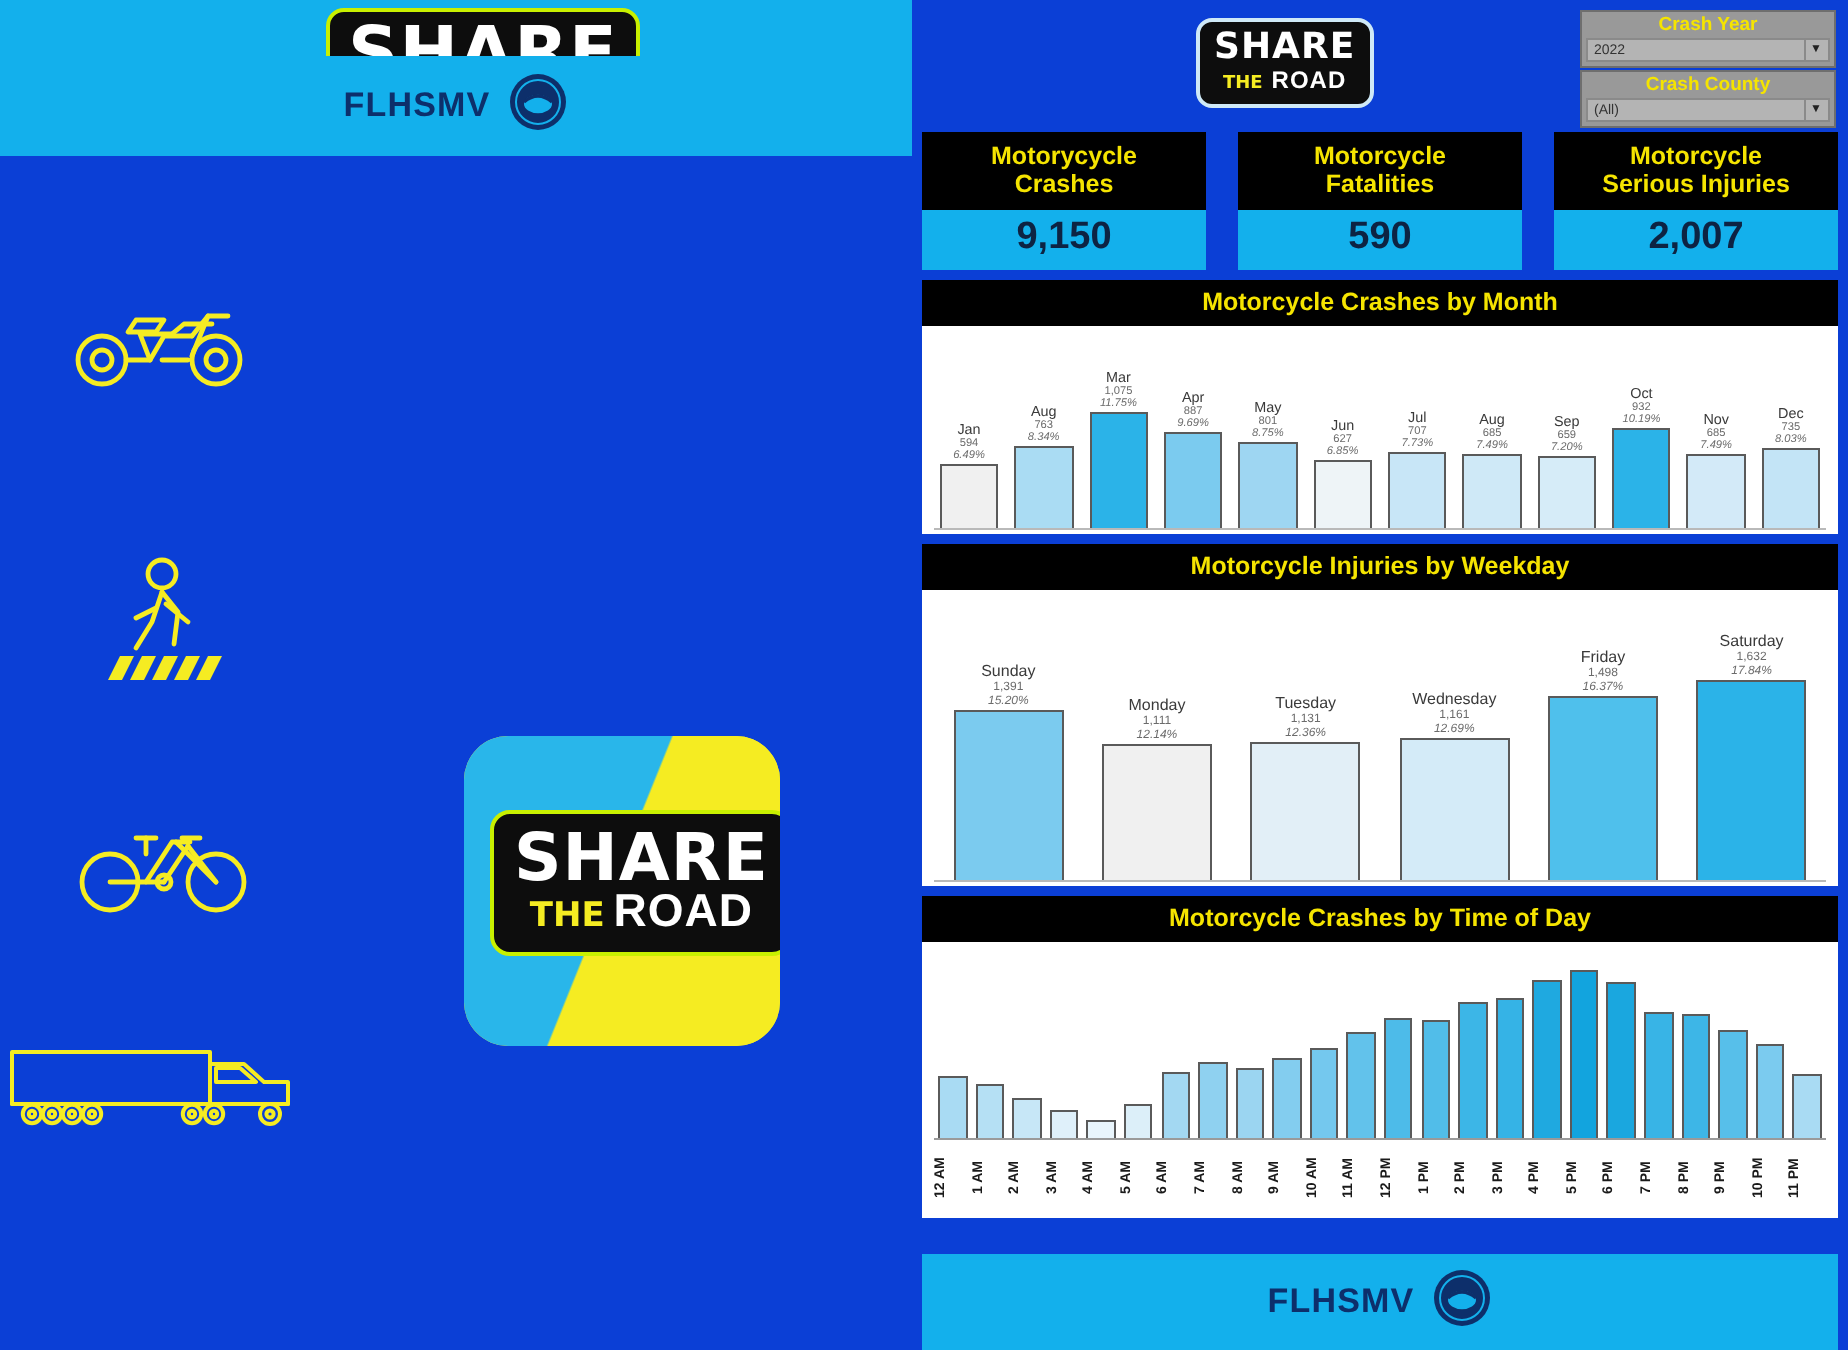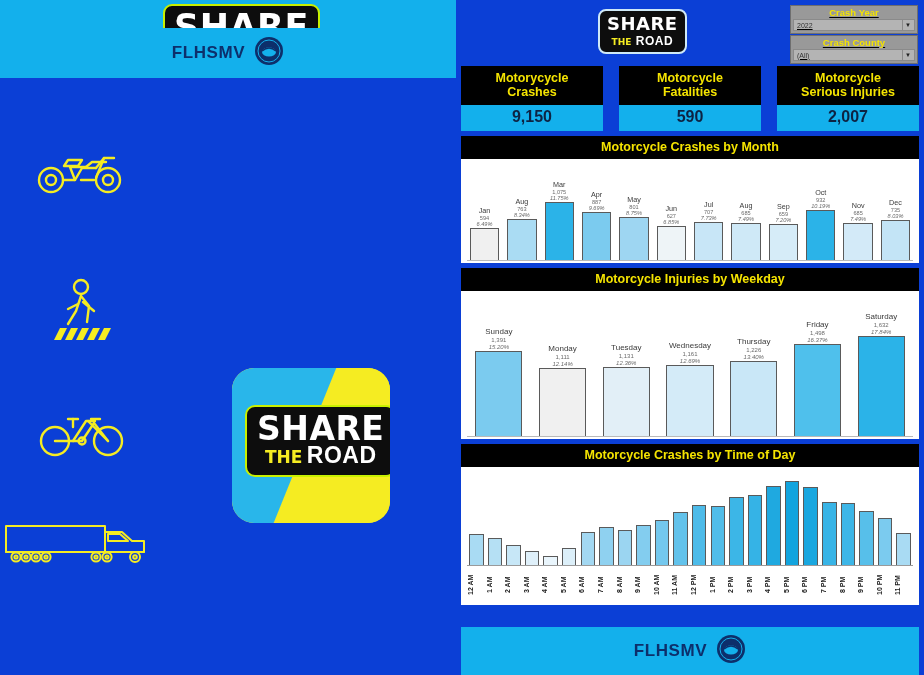--- a/index.html
+++ b/index.html
@@ -124,21 +124,20 @@
   #dash-logo .logo-share { font-size: 18px; }
   #dash-logo .logo-the { font-size: 9px; }
   #dash-logo .logo-road { font-size: 12px; }
 
   .filter-box {
     position: absolute; right: 1px;
     width: 128px;
     background: #999999;
     border: 1px solid #6e6e6e;
     padding: 1px 2px 2px 2px;
-    text-decoration: underline;
   }
   #filter-year { top: 1px; }
   #filter-county { top: 31px; }
   .filter-label {
     text-align: center; font-size: 9.5px; font-weight: bold;
     color: #f5e400; line-height: 12px;
   }
   .filter-select {
     height: 12px; background: #b4b4b4;
     border: 1px solid #8a8a8a;
@@ -158,21 +157,21 @@
   #kpi-row { display: flex; gap: 16px; margin-top: 2px; }
   .kpi { flex: 1; }
   .kpi-title {
     background: #000000; color: #f5e400;
     font-weight: bold; font-size: 12.5px;
     text-align: center; padding: 5px 2px 6px 2px;
     line-height: 1.12;
   }
   .kpi-value {
     background: #13b0ec; color: #0d2343;
-    font-weight: bold; font-size: 16px;
+    font-weight: bold; font-size: 19px;
     text-align: center; padding: 3px 0 5px 0;
   }
 
   
   .chart-panel { margin-top: 5px; background: #ffffff; }
   .chart-title {
     background: #000000; color: #f5e400;
     font-weight: bold; font-size: 12.5px;
     text-align: center; padding: 4px 0 5px 0;
   }
@@ -542,28 +541,20 @@
               </div>
               <div class="bar" style="height: 69px; background: rgb(226, 239, 247);"></div>
             </div>
             <div class="barwrap">
               <div class="bar-labels">
                 <div class="bar-cat">Wednesday</div>
                 <div class="bar-val">1,161</div>
                 <div class="bar-pct">12.69%</div>
               </div>
               <div class="bar" style="height: 71px; background: rgb(212, 235, 248);"></div>
-            </div>
-            <div class="barwrap">
-              <div class="bar-labels">
-                <div class="bar-cat">Thursday</div>
-                <div class="bar-val">1,226</div>
-                <div class="bar-pct">13.40%</div>
-              </div>
-              <div class="bar" style="height: 75px; background: rgb(201, 231, 247);"></div>
             </div>
             <div class="barwrap">
               <div class="bar-labels">
                 <div class="bar-cat">Friday</div>
                 <div class="bar-val">1,498</div>
                 <div class="bar-pct">16.37%</div>
               </div>
               <div class="bar" style="height: 92px; background: rgb(79, 192, 236);"></div>
             </div>
             <div class="barwrap">

